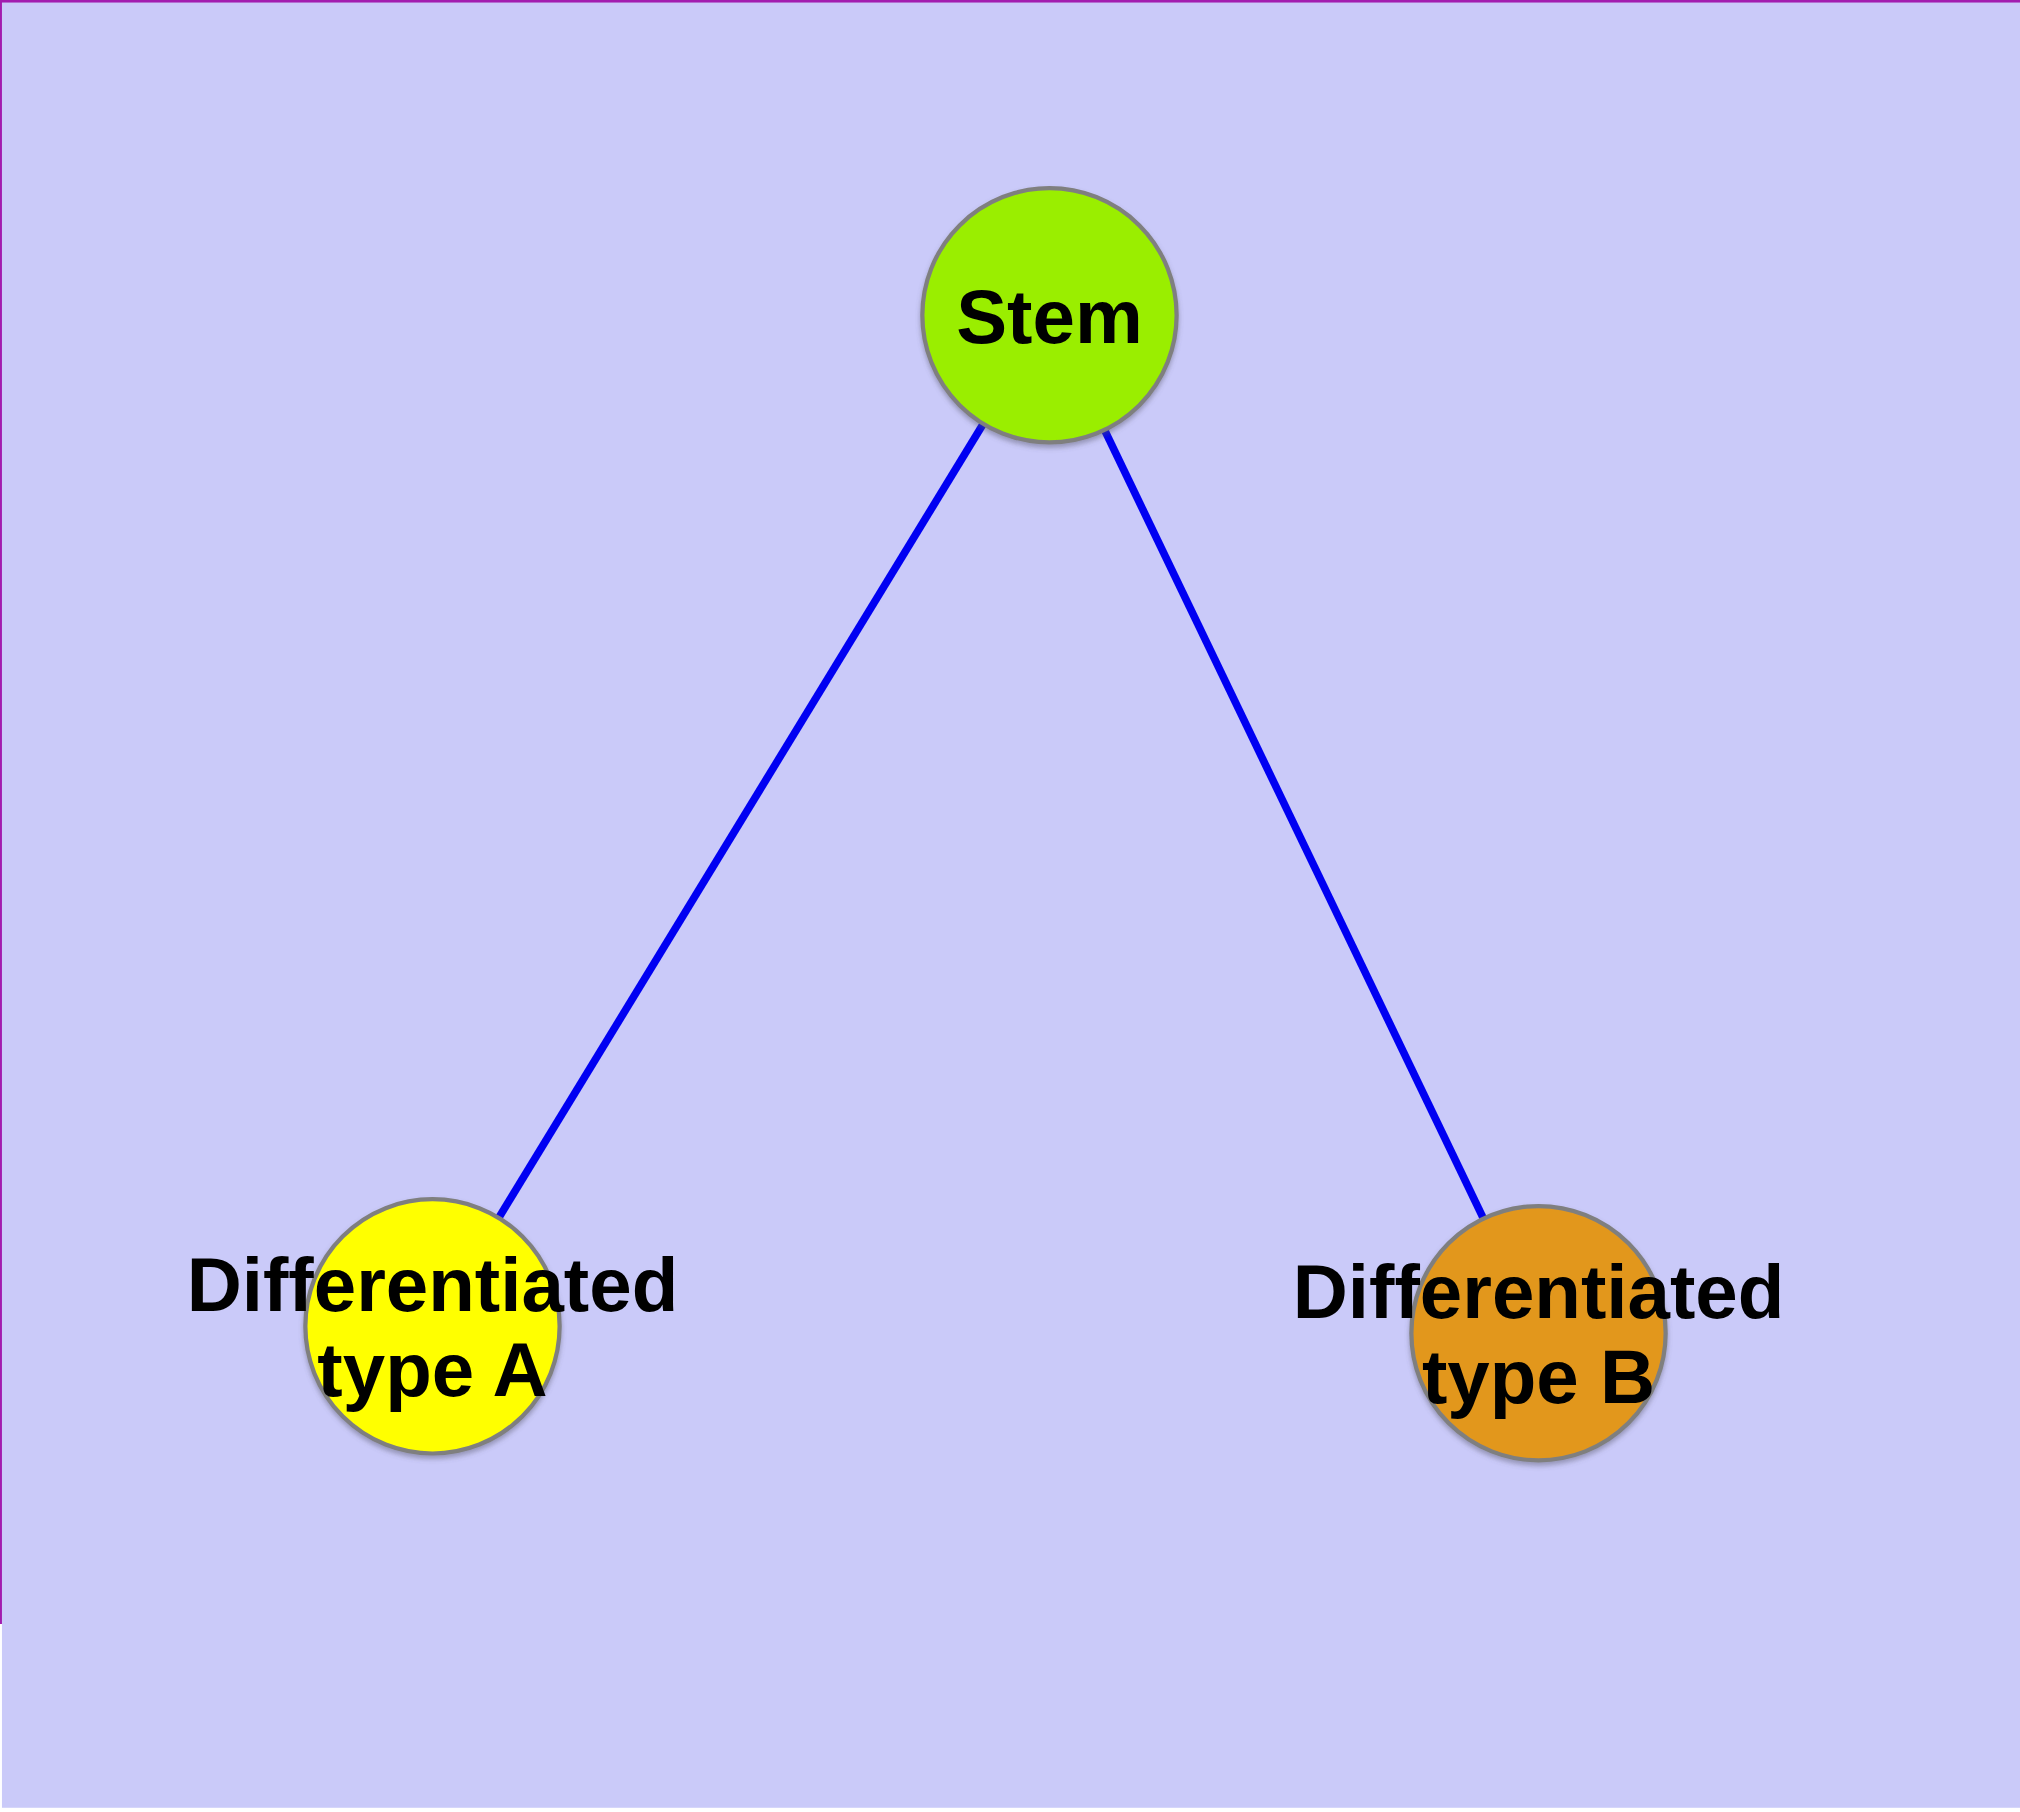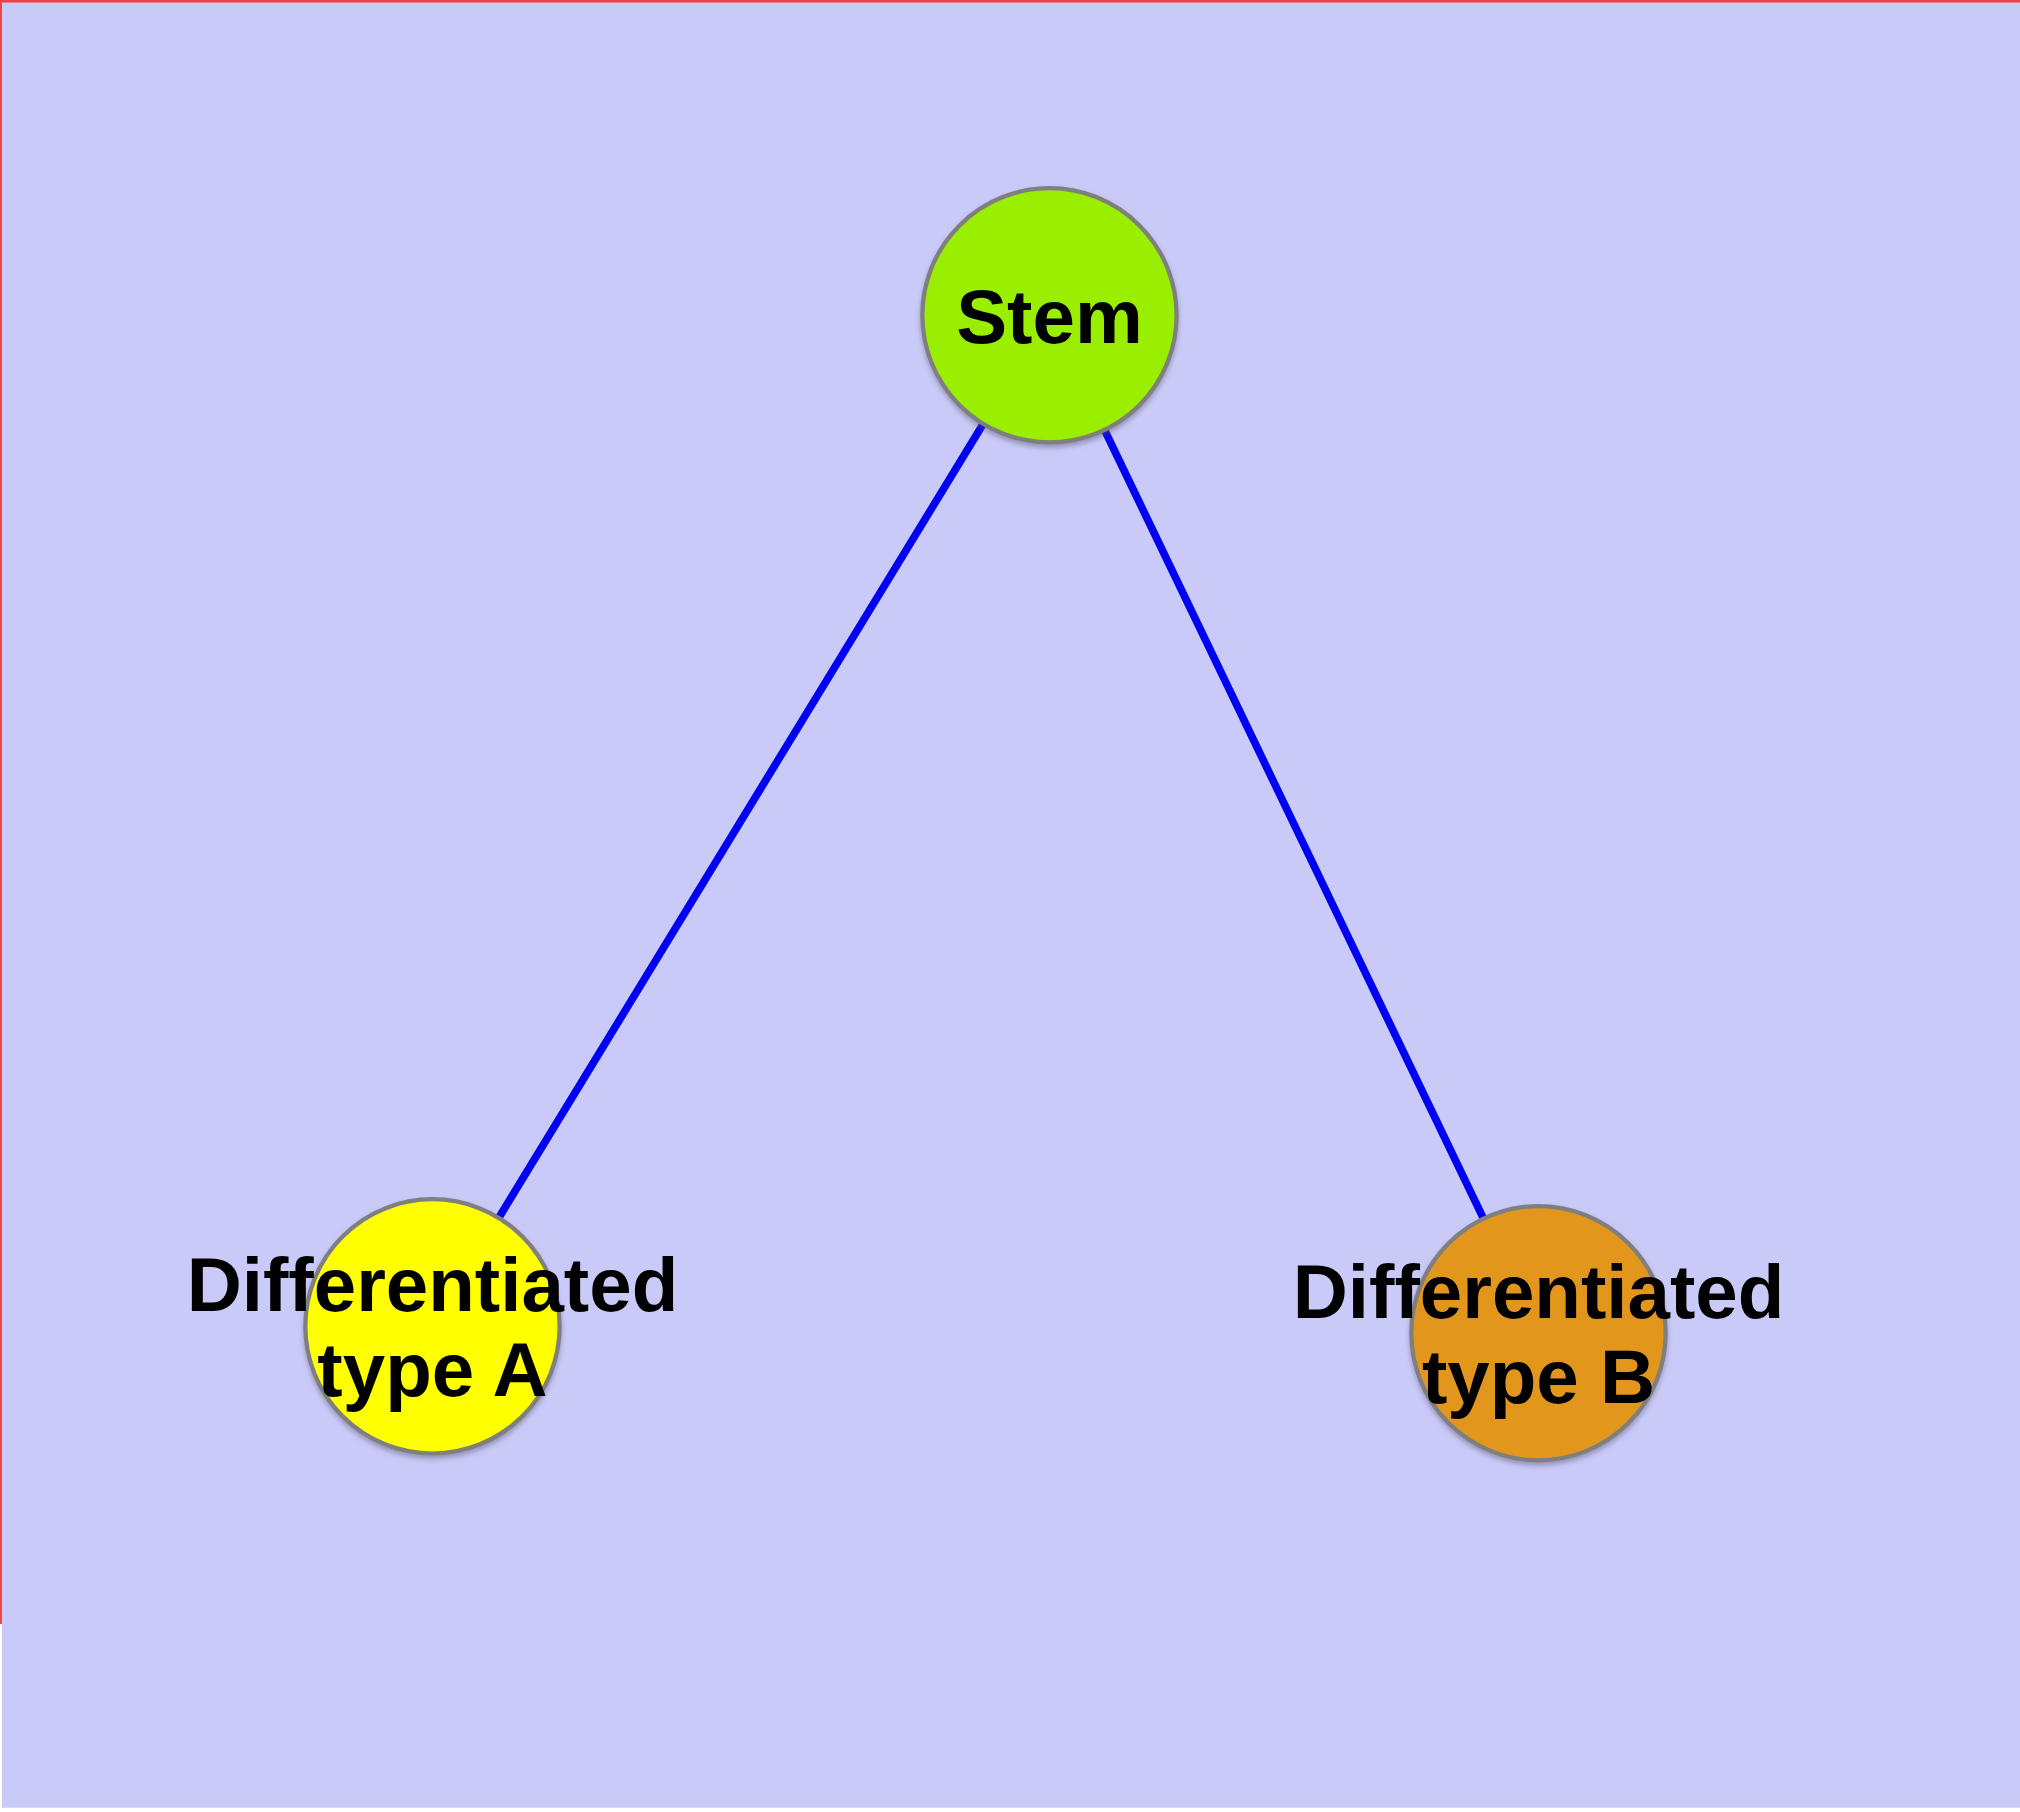--- a/index.html
+++ b/index.html
@@ -5,21 +5,21 @@
   html, body { margin: 0; padding: 0; }
   body {
     width: 2021px; height: 1812px;
     background: #ffffff;
     font-family: "Liberation Sans", "DejaVu Sans", sans-serif;
     overflow: hidden;
   }
   .page {
     position: relative;
     width: 2021px; height: 1624px;
-    background: #ef4444;
+    background: #a21caf;
   }
   svg.diagram {
     position: absolute;
     left: 0; top: 0;
     display: block;
   }
   svg .node-label {
     font-family: "Liberation Sans", "DejaVu Sans", sans-serif;
     font-weight: bold;
   }

